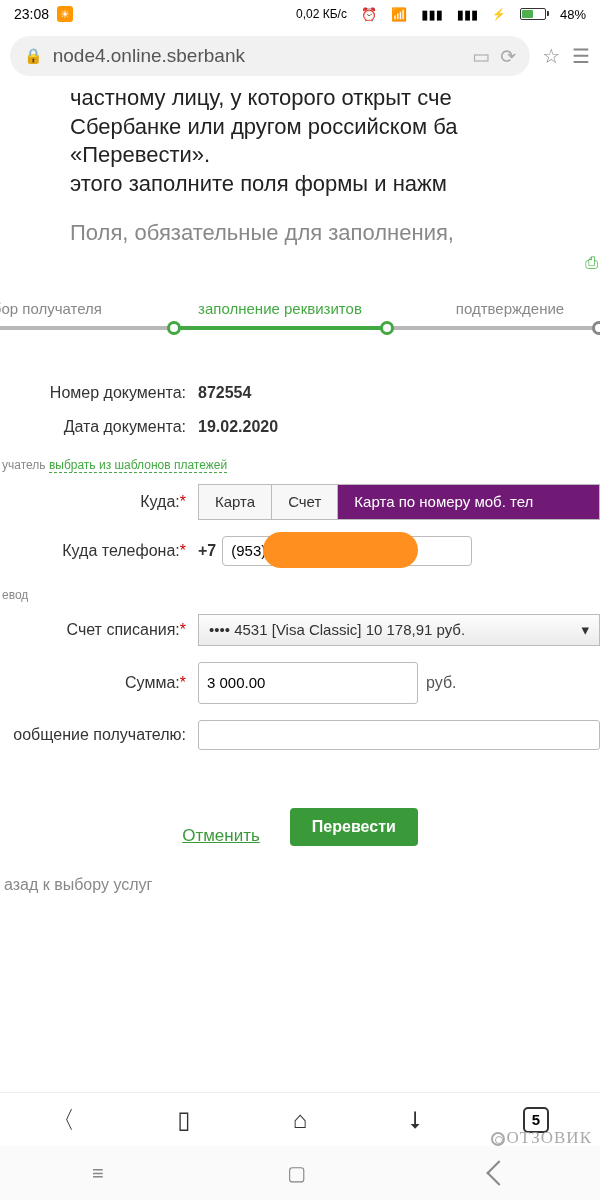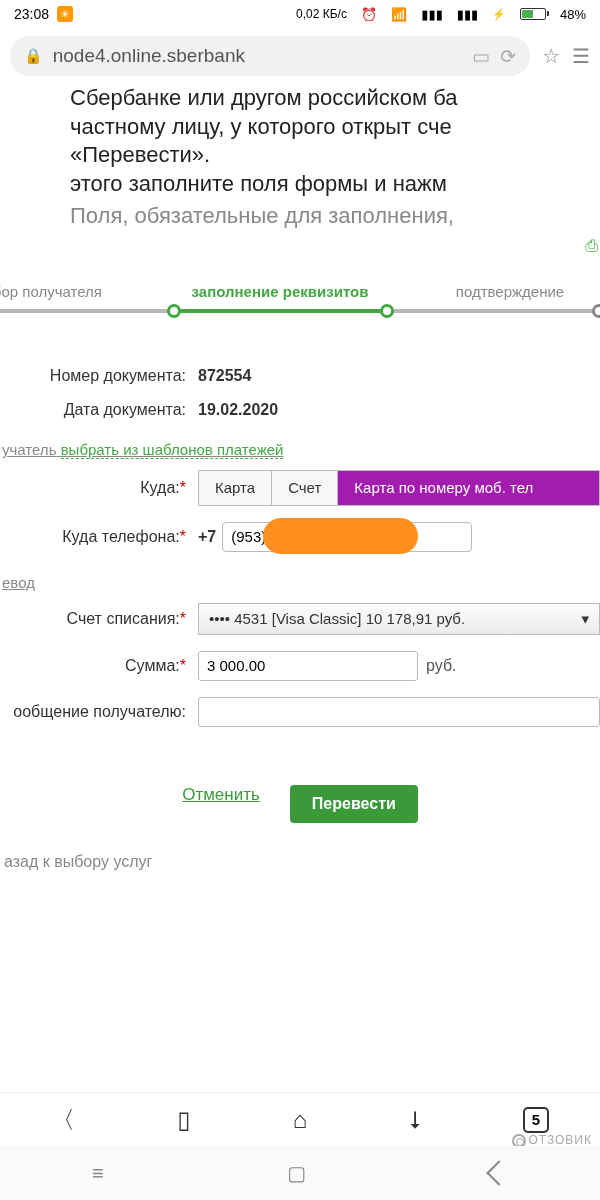--- a/index.html
+++ b/index.html
@@ -83,21 +83,21 @@
     }
     .url-box .lock { color: #888; font-size: 15px; }
     .addr-icon { color: #888; font-size: 20px; }
     
     .intro-area {
       padding: 0 0 0 70px;
       font-size: 22px;
       line-height: 1.3;
       color: #222;
     }
-    .intro-sub { color: #888; margin-top: 4px; }
+    .intro-sub { color: #888; margin-top: 21px; }
     .bookmark-icon { text-align: right; padding: 6px 2px; color: #40b040; }
     
     .steps {
       display: flex;
       align-items: center;
       position: relative;
       font-size: 15px;
       margin-top: 16px;
       height: 50px;
     }
@@ -116,21 +116,21 @@
       height: 4px;
       background: #42a942;
     }
     .step {
       position: absolute;
       top: 6px;
       text-align: center;
       width: 180px;
     }
     .step-1 { left: -52px; color: #888; }
-    .step-2 { left: 190px; color: #42a942; font-weight: 700; }
+    .step-2 { left: 190px; color: #42a942; font-weight: 400; }
     .step-3 { left: 420px; color: #888; }
     .step-dot {
       position: absolute;
       top: 27px;
       width: 14px; height: 14px;
       border-radius: 50%;
       background: #fff;
     }
     .dot-1 { left: 167px; border: 3px solid #42a942; }
     .dot-2 { left: 380px; border: 3px solid #42a942; }
@@ -147,23 +147,22 @@
       padding: 8px 0;
     }
     .form-label {
       width: 198px;
       text-align: right;
       padding-right: 12px;
     }
     .form-value { font-weight: 700; }
     .section-label {
       color: #888;
-      font-size: 15px;
+      font-size: 12px;
       padding: 14px 8px 4px 2px;
-      text-decoration: underline;
     }
     .template-link {
       color: #42a942;
       border-bottom: 1px dashed #42a942;
       cursor: pointer;
     }
     .req { color: #c00; }
     
     .dest-tabs {
       display: flex;
@@ -172,21 +171,21 @@
       border: 1px solid #bbb;
     }
     .tab {
       padding: 8px 16px;
       border-right: 1px solid #bbb;
       background: #f7f7f7;
       font-size: 15px;
       cursor: pointer;
     }
     .tab-active {
-      background: #a21caf;
+      background: #701a75;
       color: #fff;
       border: none;
       flex: 1;
     }
     
     .phone-wrap {
       display: flex;
       align-items: center;
       gap: 6px;
       flex: 1;
@@ -219,40 +218,40 @@
       display: flex;
       align-items: center;
       justify-content: space-between;
       padding: 0 10px;
       font-size: 15px;
       cursor: pointer;
     }
     .amount-row .text-input {
       border: 1px solid #bbb;
       border-radius: 3px;
-      height: 30px;
+      height: 42px;
       width: 220px;
       padding: 0 8px;
       font-size: 15px;
     }
     .currency { margin-left: 8px; color: #555; }
     .msg-input {
       border: 1px solid #bbb;
       border-radius: 3px;
       height: 30px;
       flex: 1;
       padding: 0 8px;
     }
     
     .actions {
       display: flex;
       justify-content: center;
       gap: 30px;
       margin-top: 50px;
-      align-items: flex-start;
+      align-items: flex-end;
     }
     .btn-cancel {
       color: #3a9a3a;
       text-decoration: underline;
       font-size: 17px;
       cursor: pointer;
     }
     .btn-submit {
       background: #3a9a3a;
       color: #fff;
@@ -302,23 +301,24 @@
       align-items: center;
       background: #fafafa;
     }
     .sys-nav span { font-size: 20px; color: #888; }
     .sys-back { width: 18px; height: 18px; border-left: 2px solid #888; border-bottom: 2px solid #888; transform: rotate(45deg); }
     
     .watermark {
       position: absolute;
       bottom: 52px;
       right: 8px;
-      font-size: 12px;
+      font-size: 17px;
       color: #aaa;
       letter-spacing: 1px;
+      font-family: Liberation Serif, serif;
     }
     .watermark-ring {
       display: inline-block;
       width: 14px; height: 14px;
       border: 2px solid #aaa;
       border-radius: 50%;
       vertical-align: middle;
       margin-right: 2px;
       position: relative;
     }
@@ -358,22 +358,22 @@
     <span class="lock">🔒</span>
     <span style="flex:1">node4.online.sberbank</span>
     <span style="color:#aaa">▭</span>
     <span style="color:#aaa">⟳</span>
   </div>
   <span class="addr-icon">☆</span>
   <span class="addr-icon">☰</span>
 </div>
 
 <div class="intro-area">
+  <div>частному лицу, у которого открыт сче</div>
   <div>Сбербанке или другом российском ба</div>
-  <div>частному лицу, у которого открыт сче</div>
   <div>«Перевести».</div>
   <div>этого заполните поля формы и нажм</div>
   <div class="intro-sub">Поля, обязательные для заполнения,</div>
 </div>
 <div class="bookmark-icon">⎙</div>
 
 <div class="steps">
   <div class="steps-line"></div>
   <div class="steps-line-active"></div>
   <div class="step step-1">выбор получателя</div>

